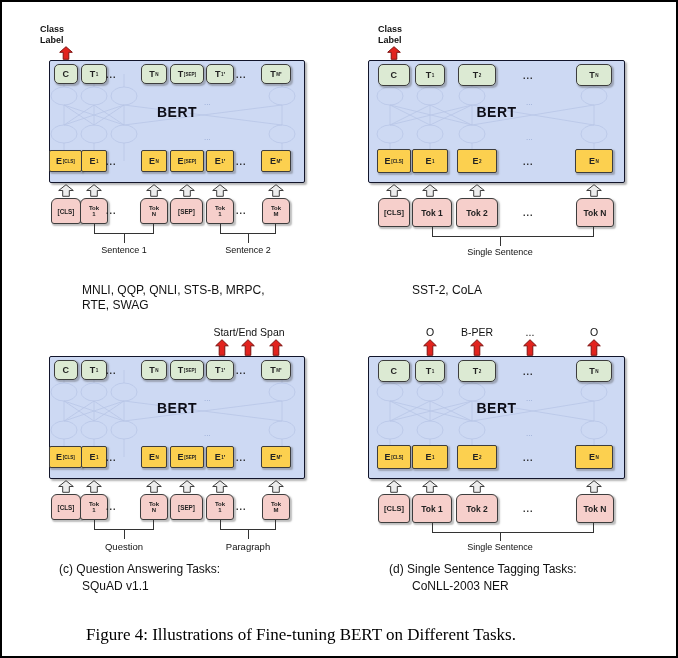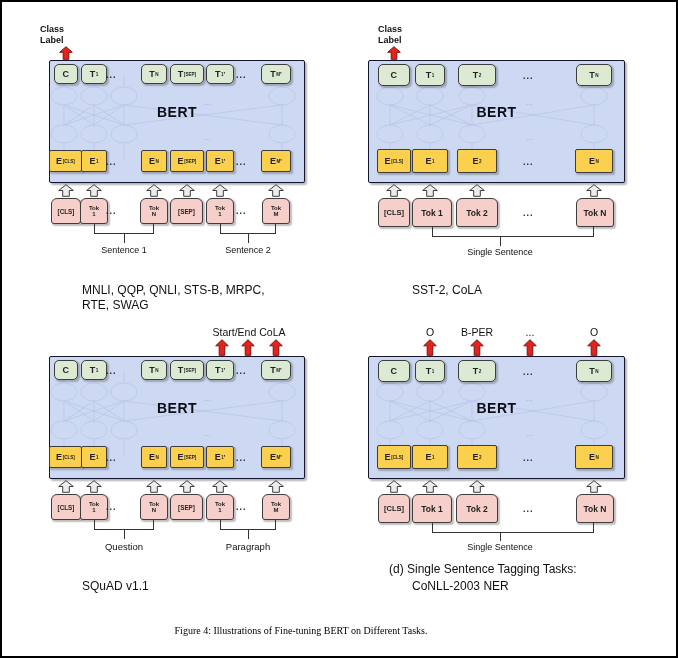--- a/index.html
+++ b/index.html
@@ -38,21 +38,21 @@
   .ga path { fill:#ededed; stroke:#3d3d3d; stroke-width:1; stroke-linejoin:round; }
 
   .cls { position:absolute; font-size:9px; font-weight:600; line-height:11px; color:#111; }
   .toplab { position:absolute; font-size:10.5px; color:#111; text-align:center; }
   .brk  { position:absolute; border-left:1.3px solid #333; border-right:1.3px solid #333;
           border-bottom:1.3px solid #333; }
   .stem { position:absolute; width:0; border-left:1.3px solid #333; }
   .lab  { position:absolute; font-size:9px; color:#111; text-align:center; }
   .cap  { position:absolute; font-size:12px; color:#111; }
   .figcap { position:absolute; left:0; top:625px; width:602px; text-align:center;
-            font-family:"Liberation Serif", serif; font-size:10px; color:#000; }
+            font-family:"Liberation Serif", serif; font-size:17px; color:#000; }
 </style>
 </head>
 <body>
 
 <div class="frame"></div>
 
 <div class="panel">
   <div class="cls" style="left:40px;top:24px">
     <div>Class</div>
     <div>Label</div>
@@ -321,21 +321,21 @@
     </div>
 
   <div class="brk" style="left:432px;top:227px;width:162px;height:10px"></div>
   <div class="stem" style="left:500px;top:237px;height:9px"></div>
   <div class="lab" style="left:425px;top:247px;width:150px">Single Sentence</div>
 
   <div class="cap" style="left:412px;top:283px">SST-2, CoLA</div>
 </div>
 
 <div class="panel">
-  <div class="toplab" style="left:179px;top:326px;width:140px">Start/End CoLA</div>
+  <div class="toplab" style="left:179px;top:326px;width:140px">Start/End Span</div>
   <svg class="ra" style="left:215px;top:339px" width="14" height="17" viewBox="0 0 14 17">
       <path d="M7 0.7 L13.3 6.8 H9.8 V16.3 H4.2 V6.8 H0.7 Z"></path>
     </svg>
   <svg class="ra" style="left:241px;top:339px" width="14" height="17" viewBox="0 0 14 17">
       <path d="M7 0.7 L13.3 6.8 H9.8 V16.3 H4.2 V6.8 H0.7 Z"></path>
     </svg>
   <svg class="ra" style="left:269px;top:339px" width="14" height="17" viewBox="0 0 14 17">
       <path d="M7 0.7 L13.3 6.8 H9.8 V16.3 H4.2 V6.8 H0.7 Z"></path>
     </svg>
 
@@ -478,20 +478,21 @@
       <span>M</span>
     </div>
 
   <div class="brk" style="left:94px;top:520px;width:60px;height:10px"></div>
   <div class="stem" style="left:124px;top:530px;height:9px"></div>
   <div class="lab" style="left:74px;top:541px;width:100px;font-size:9.5px">Question</div>
   <div class="brk" style="left:220px;top:520px;width:56px;height:10px"></div>
   <div class="stem" style="left:248px;top:530px;height:9px"></div>
   <div class="lab" style="left:198px;top:541px;width:100px;font-size:9.5px">Paragraph</div>
 
+  <div class="cap" style="left:59px;top:562px">(c) Question Answering Tasks:</div>
   <div class="cap" style="left:82px;top:579px">SQuAD v1.1</div>
 </div>
 
 <div class="panel">
   <div class="toplab" style="left:400px;top:326px;width:60px">O</div>
   <div class="toplab" style="left:447px;top:326px;width:60px">B-PER</div>
   <div class="toplab" style="left:500px;top:326px;width:60px">...</div>
   <div class="toplab" style="left:564px;top:326px;width:60px">O</div>
   <svg class="ra" style="left:423px;top:339px" width="14" height="17" viewBox="0 0 14 17">
       <path d="M7 0.7 L13.3 6.8 H9.8 V16.3 H4.2 V6.8 H0.7 Z"></path>

